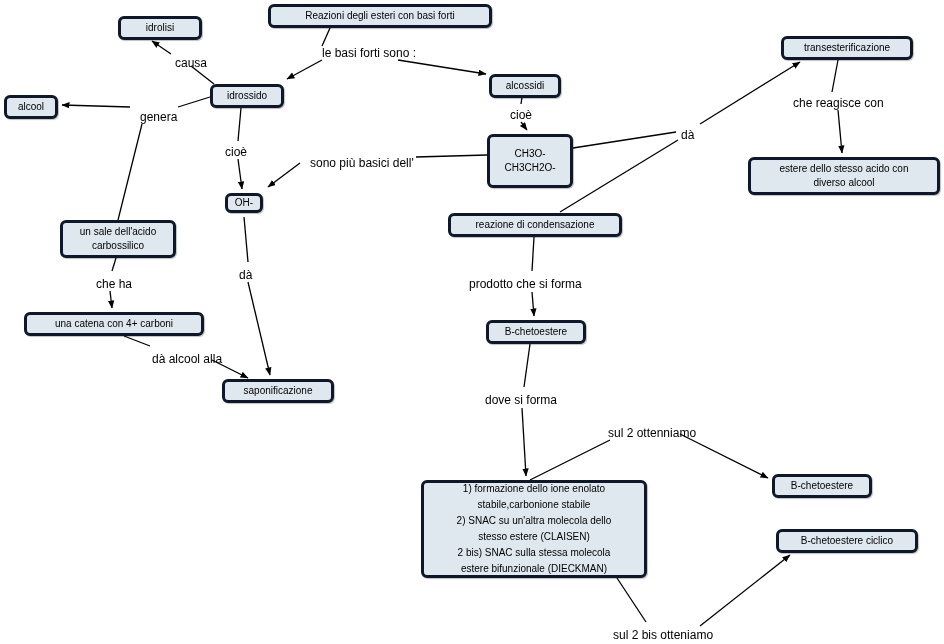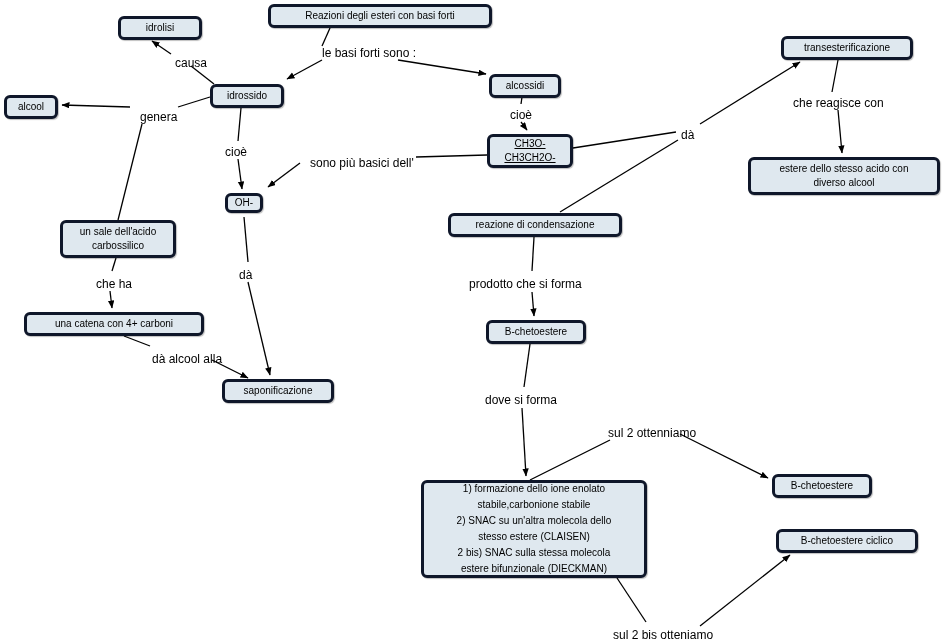--- a/index.html
+++ b/index.html
@@ -114,21 +114,21 @@
       <path d="M 617 578 L 646 622"></path>
       <path d="M 700 626 L 790 555" marker-end="url(#arrow)"></path>
     </g>
   </svg>
 
   <div class="node" style="left:268px;top:4px;width:224px;height:24px;">Reazioni degli esteri con basi forti</div>
   <div class="node" style="left:118px;top:16px;width:84px;height:24px;">idrolisi</div>
   <div class="node" style="left:210px;top:84px;width:74px;height:24px;">idrossido</div>
   <div class="node" style="left:489px;top:66px;width:72px;height:24px;margin-top:8px;">alcossidi</div>
   <div class="node" style="left:4px;top:95px;width:54px;height:24px;">alcool</div>
-  <div class="node" style="left:487px;top:134px;width:86px;height:34px;text-decoration:underline;">CH3O-
+  <div class="node" style="left:487px;top:134px;width:86px;height:54px;">CH3O-
 CH3CH2O-</div>
   <div class="node" style="left:781px;top:36px;width:132px;height:24px;">transesterificazione</div>
   <div class="node" style="left:748px;top:157px;width:192px;height:38px;">estere dello stesso acido con
 diverso alcool</div>
   <div class="node" style="left:225px;top:193px;width:38px;height:20px;">OH-</div>
   <div class="node" style="left:60px;top:220px;width:116px;height:38px;">un sale dell'acido
 carbossilico</div>
   <div class="node" style="left:24px;top:312px;width:180px;height:24px;">una catena con 4+ carboni</div>
   <div class="node" style="left:222px;top:379px;width:112px;height:24px;">saponificazione</div>
   <div class="node" style="left:448px;top:213px;width:174px;height:24px;">reazione di condensazione</div>

